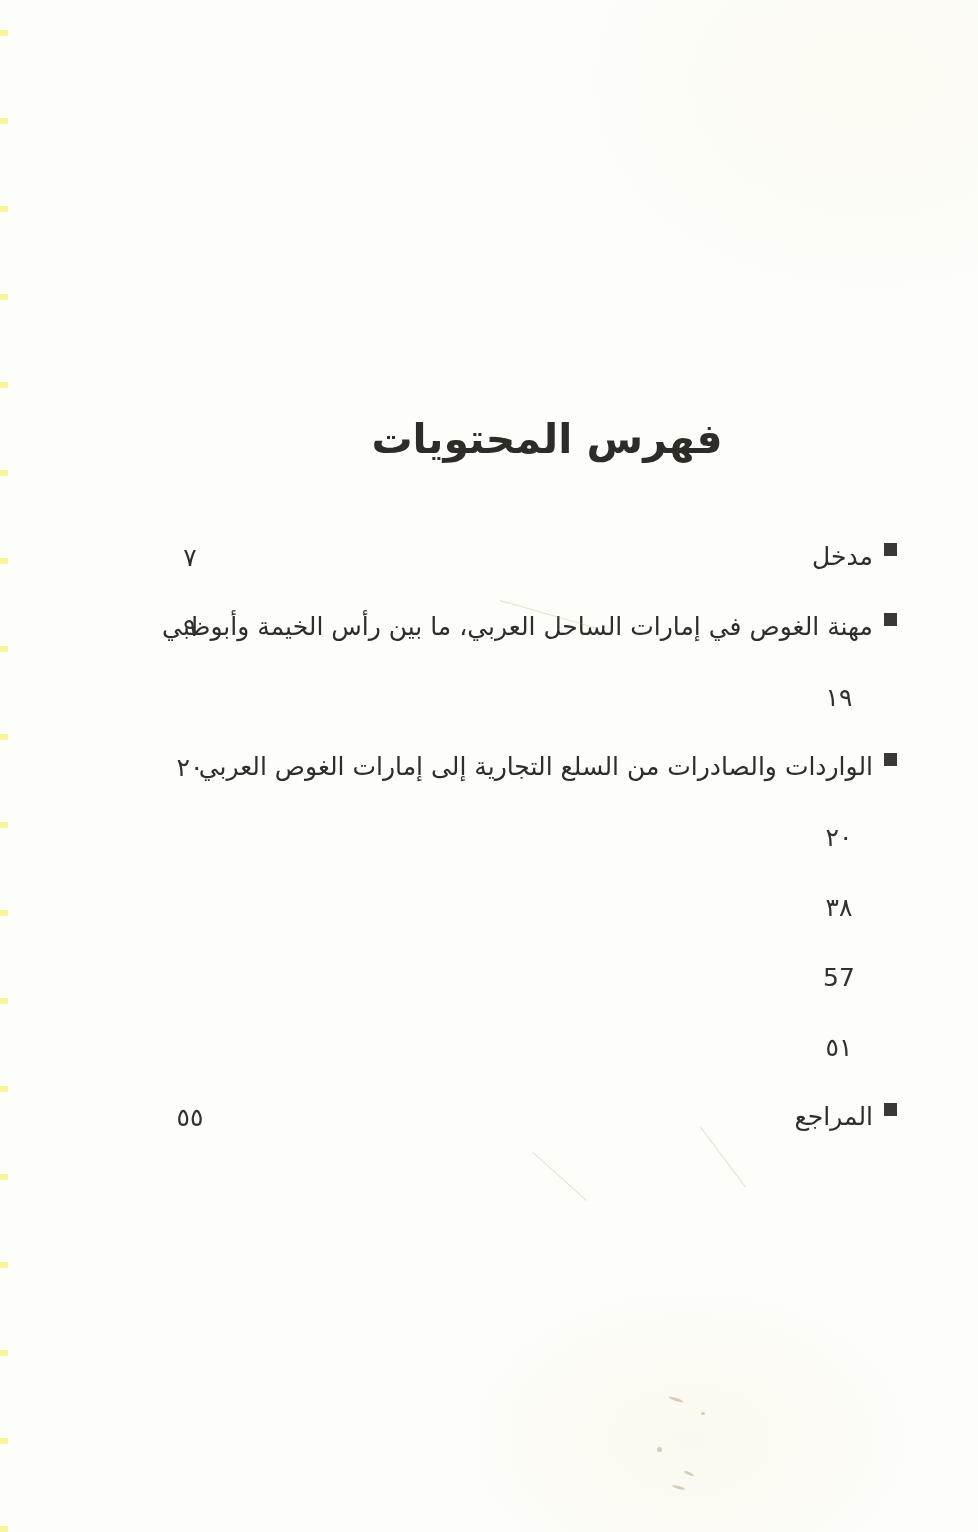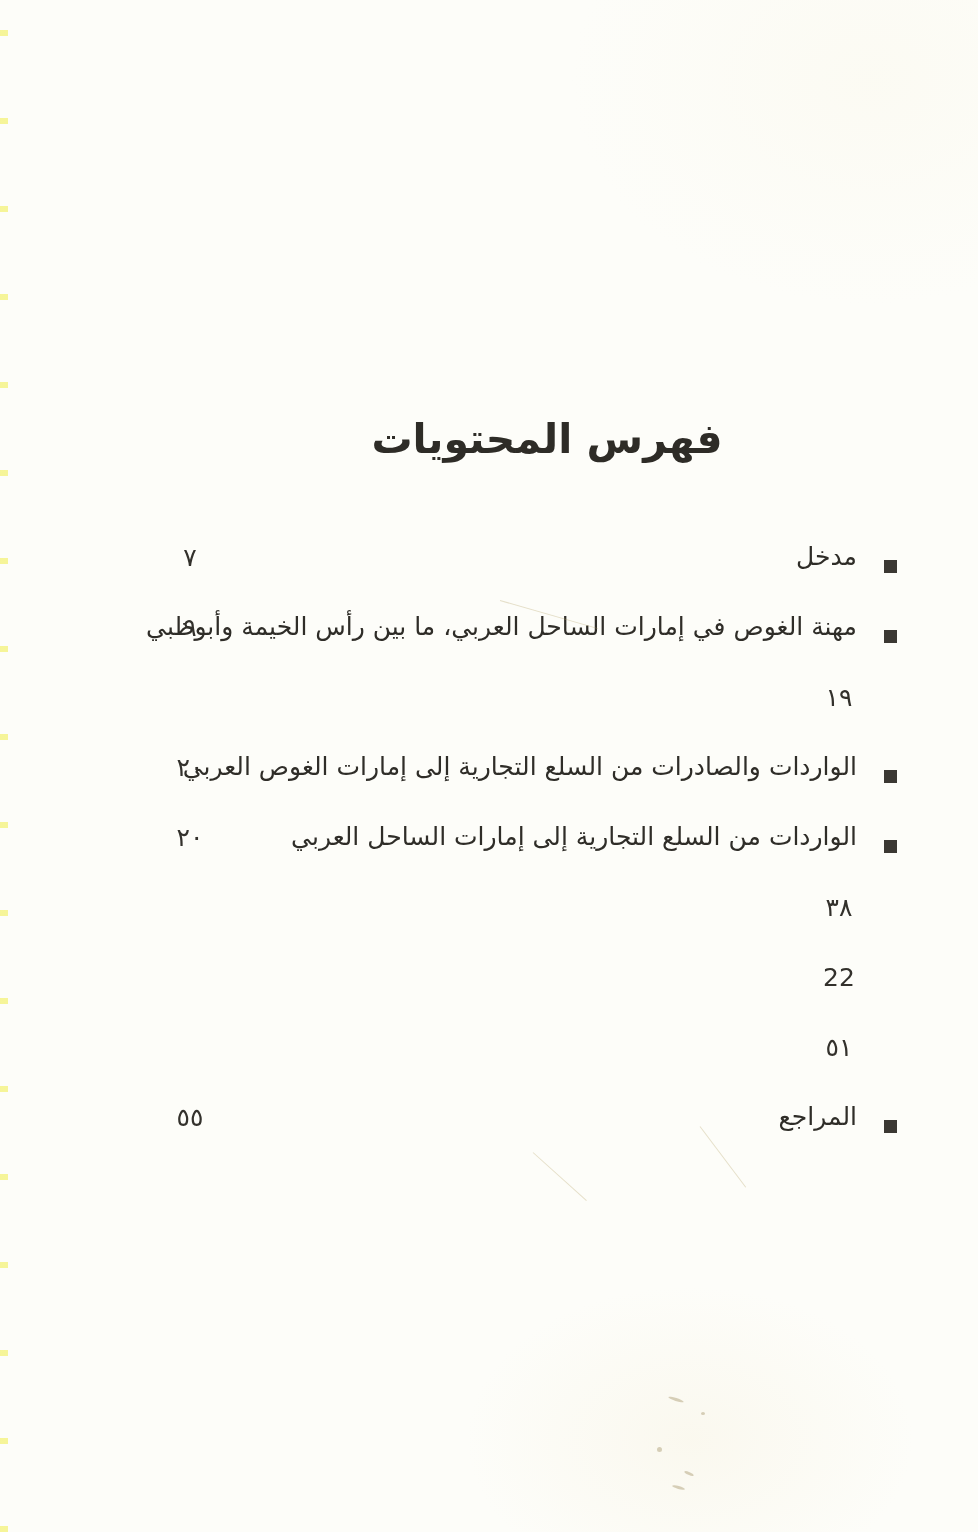--- a/index.html
+++ b/index.html
@@ -58,22 +58,22 @@
 
   .toc-row {
     height: 70px;
     display: flex;
     align-items: center;
     justify-content: space-between;
   }
 
   .entry-main {
     display: flex;
-    align-items: flex-end;
-    gap: 27px;
+    align-items: flex-start;
+    gap: 11px;
     min-width: 0;
   }
 
   .bullet {
     flex: 0 0 auto;
     width: 13px;
     height: 13px;
     background: #3b3833;
     margin-top: 2px;
   }
@@ -149,33 +149,29 @@
 
     <div class="toc-row">
       <span class="entry-main">
         <span class="bullet"></span>
         <span class="entry-label">الواردات والصادرات من السلع التجارية إلى إمارات الغوص العربي</span>
       </span>
       <span class="page-num">٢٠</span>
     </div>
 
     <div class="toc-row">
-      <span class="entry-main">
-        <span class="bullet"></span>
-        <span class="entry-label">الواردات من السلع التجارية إلى إمارات الساحل العربي</span>
-      </span>
       <span class="page-num">٢٠</span>
     </div>
 
     <div class="toc-row">
       <span class="page-num">٣٨</span>
     </div>
 
     <div class="toc-row">
-      <span class="page-num">22</span>
+      <span class="page-num">57</span>
     </div>
 
     <div class="toc-row">
       <span class="page-num">٥١</span>
     </div>
 
     <div class="toc-row">
       <span class="entry-main">
         <span class="bullet"></span>
         <span class="entry-label">المراجع</span>

